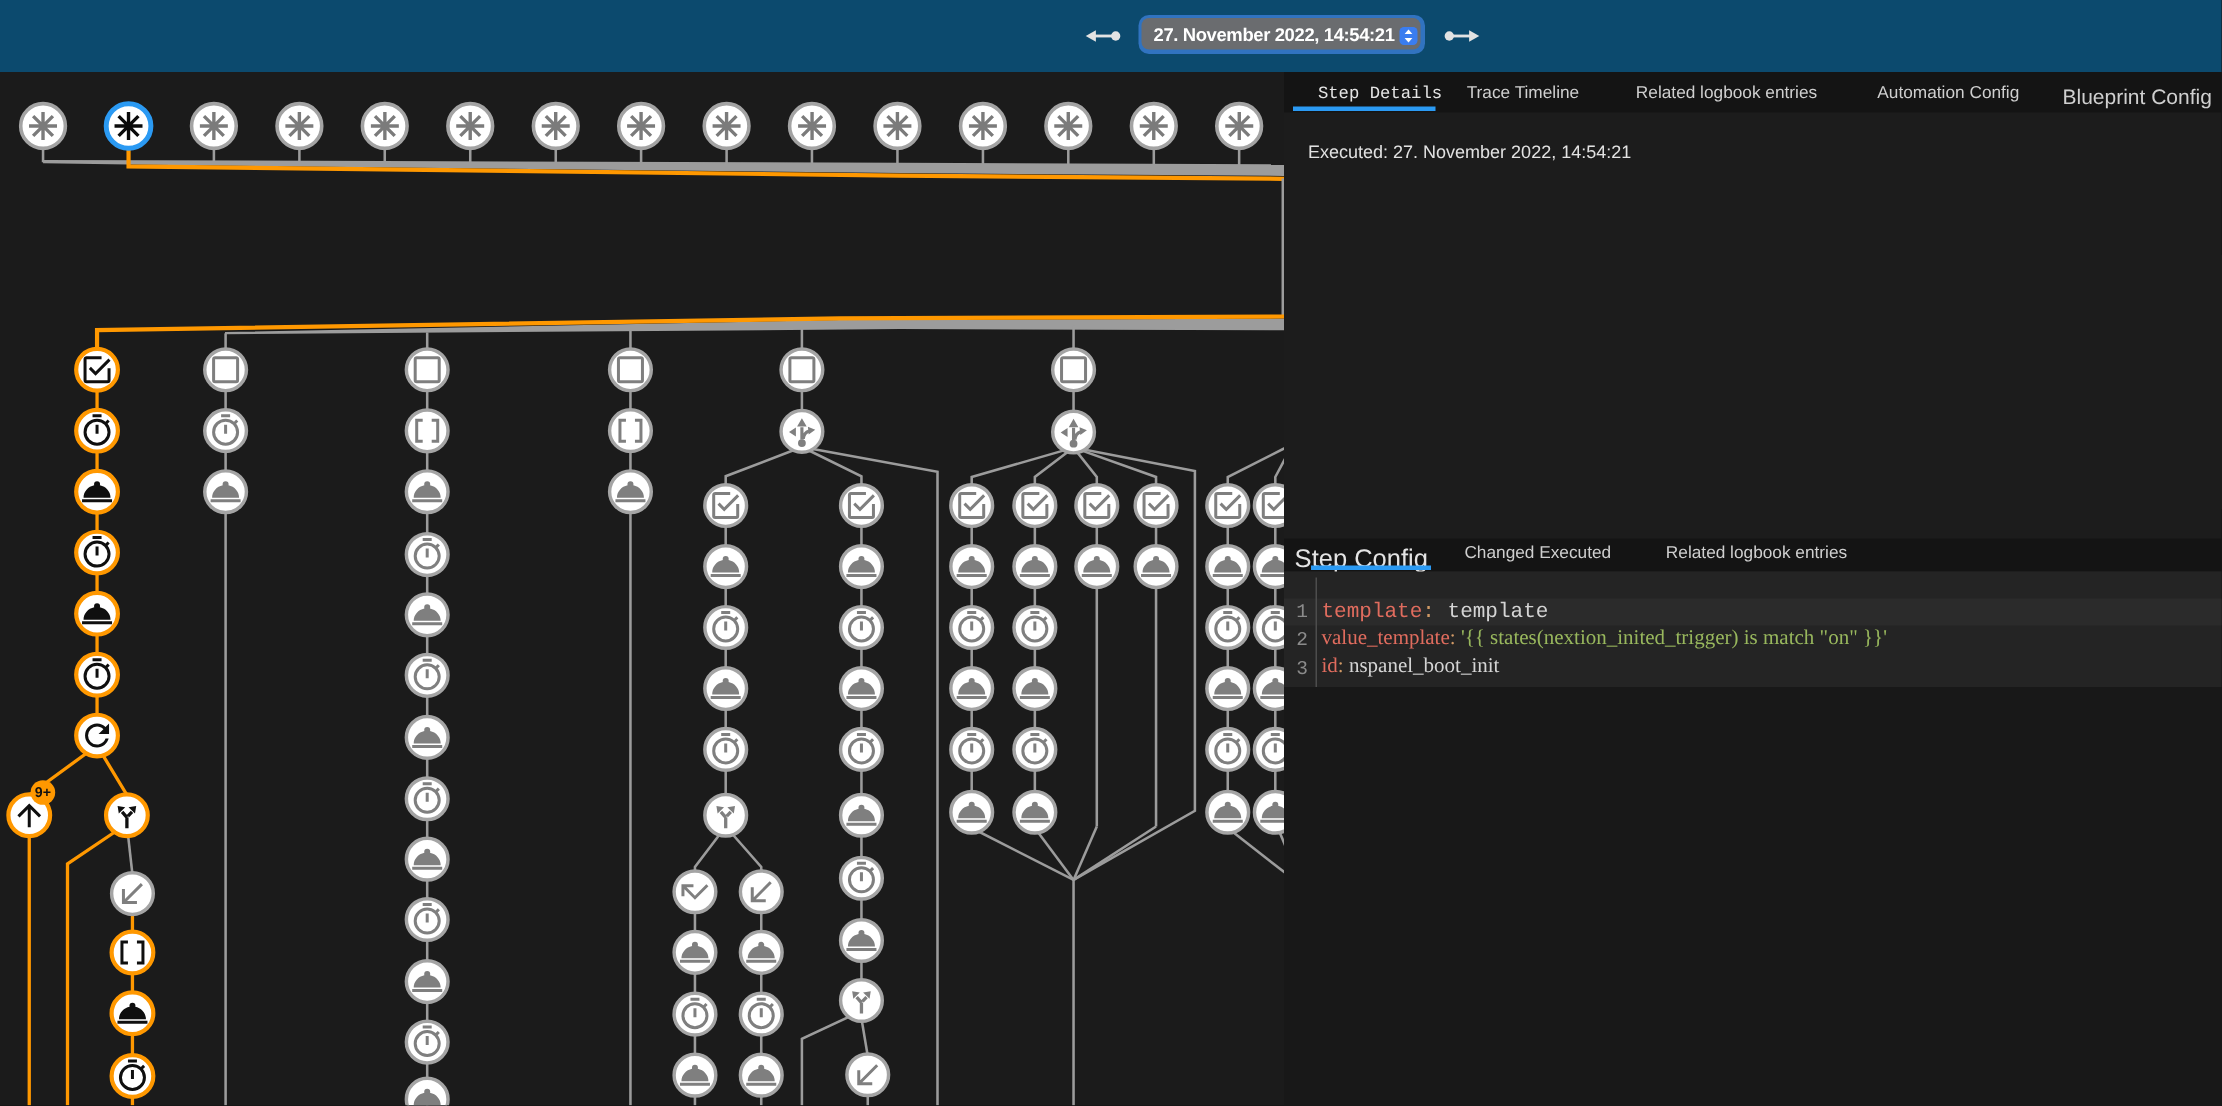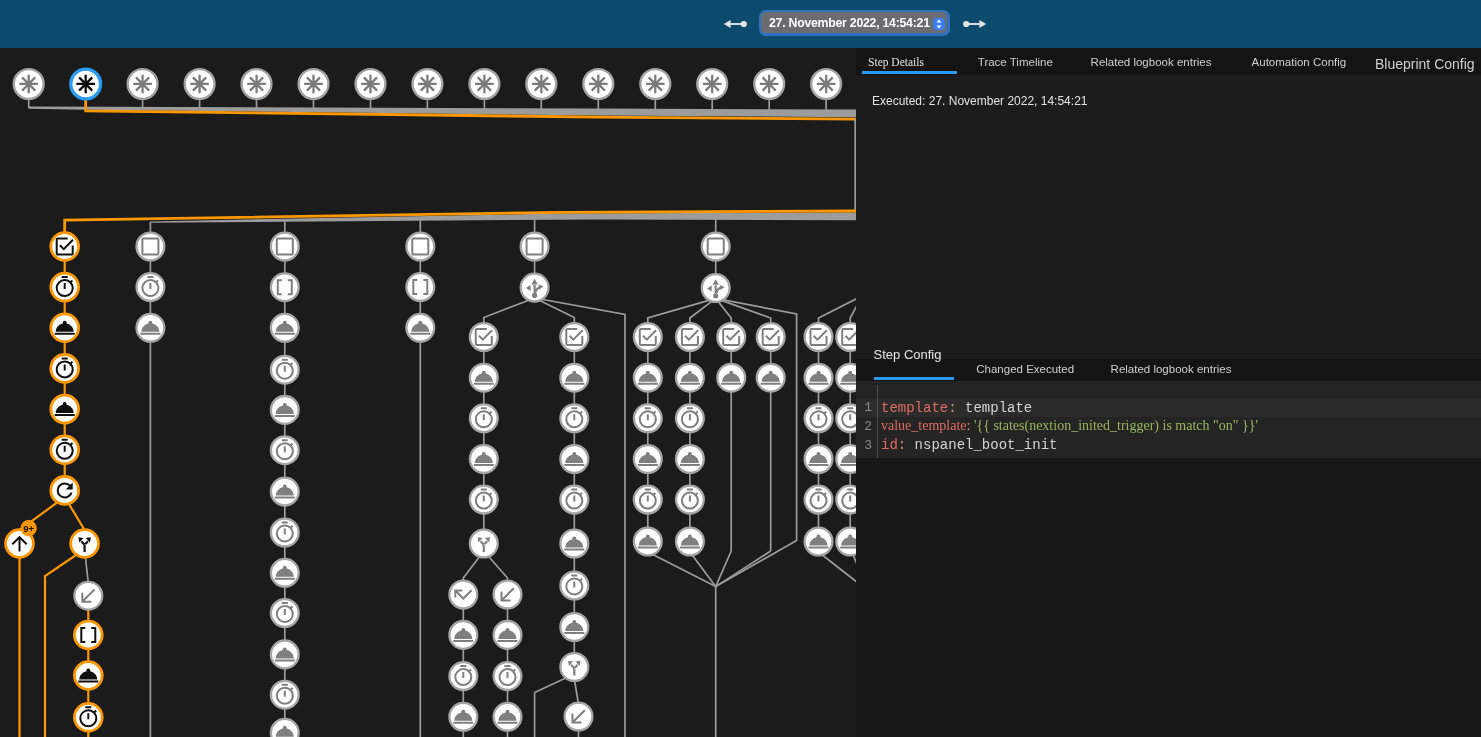--- a/index.html
+++ b/index.html
@@ -554,34 +554,34 @@
       <circle cx="826.1" cy="84.0" r="14.9" fill="#ffffff" stroke="#a3a3a3" stroke-width="2.4"></circle>
       <g transform="translate(816.1,73.9) scale(0.84)" fill="#7b7b7b" stroke="#7b7b7b">
         <use href="#i-ast"></use>
       </g>
       <circle cx="28.6" cy="528.3" r="8.2" fill="#ff9800"></circle>
       <text x="28.6" y="531.6" font-size="9.5" font-weight="bold" fill="#111" text-anchor="middle" font-family="Liberation Sans, sans-serif">9+</text>
     </svg>
   </div>
 <div style="position:absolute;left:856px;top:48px;width:625px;height:689px;background:#1c1c1c">
     <div style="position:absolute;left:0;top:0;width:100%;height:27px;background:#141414"></div>
-    <div style="position:absolute;left:40px;top:8px;transform:translateX(-50%);white-space:nowrap;font-size:11.5px;color:#e4e4e4;font-family:Liberation Serif, serif">Step Details</div>
+    <div style="position:absolute;left:64px;top:8px;transform:translateX(-50%);white-space:nowrap;font-size:11.5px;color:#e4e4e4;font-family:Liberation Mono, monospace">Step Details</div>
     <div style="position:absolute;left:159.3px;top:8px;transform:translateX(-50%);white-space:nowrap;font-size:11.5px;color:#cfcfcf;font-family:'Liberation Sans',sans-serif">Trace Timeline</div>
     <div style="position:absolute;left:295px;top:8px;transform:translateX(-50%);white-space:nowrap;font-size:11.5px;color:#cfcfcf;font-family:'Liberation Sans',sans-serif">Related logbook entries</div>
     <div style="position:absolute;left:442.9px;top:8px;transform:translateX(-50%);white-space:nowrap;font-size:11.5px;color:#cfcfcf;font-family:Liberation Sans, sans-serif">Automation Config</div>
     <div style="position:absolute;left:568.8px;top:8px;transform:translateX(-50%);white-space:nowrap;font-size:14px;color:#cfcfcf;font-family:'Liberation Sans',sans-serif">Blueprint Config</div>
     <div style="position:absolute;left:6px;top:23.2px;width:95px;height:2.8px;background:#2b9af3"></div>
     <div style="position:absolute;left:16px;top:46px;font-size:12px;color:#e2e2e2;font-family:'Liberation Sans',sans-serif">Executed: 27. November 2022, 14:54:21</div>
     <div style="position:absolute;left:0;top:311px;width:100%;height:22px;background:#141414"></div>
-    <div style="position:absolute;left:51.5px;top:299px;transform:translateX(-50%);white-space:nowrap;font-size:13px;color:#e4e4e4;font-family:'Liberation Sans',sans-serif">Step Config</div>
+    <div style="position:absolute;left:51.5px;top:315px;transform:translateX(-50%);white-space:nowrap;font-size:17px;color:#e4e4e4;font-family:'Liberation Sans',sans-serif">Step Config</div>
     <div style="position:absolute;left:169.2px;top:315px;transform:translateX(-50%);white-space:nowrap;font-size:11.5px;color:#cfcfcf;font-family:'Liberation Sans',sans-serif">Changed Executed</div>
     <div style="position:absolute;left:315px;top:315px;transform:translateX(-50%);white-space:nowrap;font-size:11.5px;color:#cfcfcf;font-family:'Liberation Sans',sans-serif">Related logbook entries</div>
     <div style="position:absolute;left:18px;top:329px;width:80px;height:2.5px;background:#2b9af3"></div>
     <div style="position:absolute;left:0;top:333px;width:100%;height:77px;background:#242424"></div>
     <div style="position:absolute;left:0;top:350.6px;width:100%;height:18.7px;background:#2b2b2b"></div>
     <div style="position:absolute;left:20.5px;top:337px;width:1.5px;height:73px;background:#4d4d4d"></div>
     <div style="position:absolute;left:0px;top:352.1px;width:16px;text-align:right;font-family:'Liberation Mono',monospace;font-size:14px;white-space:pre;font-size:13px;color:#8b8b8b">1</div>
     <div style="position:absolute;left:25px;top:351.6px;font-family:'Liberation Mono',monospace;font-size:14px;white-space:pre;color:#d4d4d4"><span style="color:#e06c5e">template</span><span style="color:#d19a66">:</span> template</div>
     <div style="position:absolute;left:0px;top:370.8px;width:16px;text-align:right;font-family:'Liberation Mono',monospace;font-size:14px;white-space:pre;font-size:13px;color:#8b8b8b">2</div>
     <div style="position:absolute;left:25px;top:370.3px;font-family:Liberation Serif, serif;font-size:14px;white-space:pre;color:#d4d4d4"><span style="color:#e06c5e">value_template</span><span style="color:#d19a66">:</span> <span style="color:#98b75d">'{{ states(nextion_inited_trigger) is match "on" }}'</span></div>
     <div style="position:absolute;left:0px;top:389.5px;width:16px;text-align:right;font-family:'Liberation Mono',monospace;font-size:14px;white-space:pre;font-size:13px;color:#8b8b8b">3</div>
-    <div style="position:absolute;left:25px;top:389.0px;font-family:Liberation Mono, monospace;font-size:14px;white-space:pre;color:#d4d4d4"><span style="color:#e06c5e">id</span><span style="color:#d19a66">:</span> nspanel_boot_init</div>
+    <div style="position:absolute;left:25px;top:389.0px;font-family:Liberation Serif, serif;font-size:14px;white-space:pre;color:#d4d4d4"><span style="color:#e06c5e">id</span><span style="color:#d19a66">:</span> nspanel_boot_init</div>
     <div style="position:absolute;left:0;top:410px;width:100%;height:279px;background:#181818"></div>
   </div>
 </body></html>

